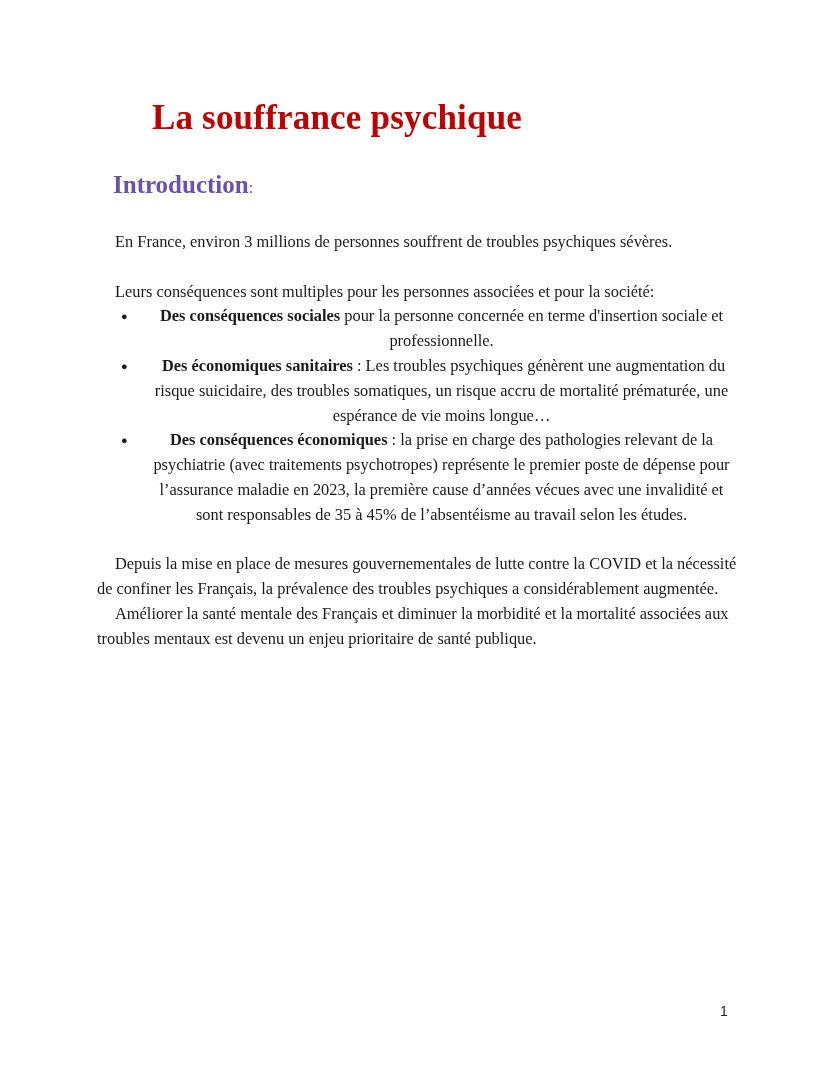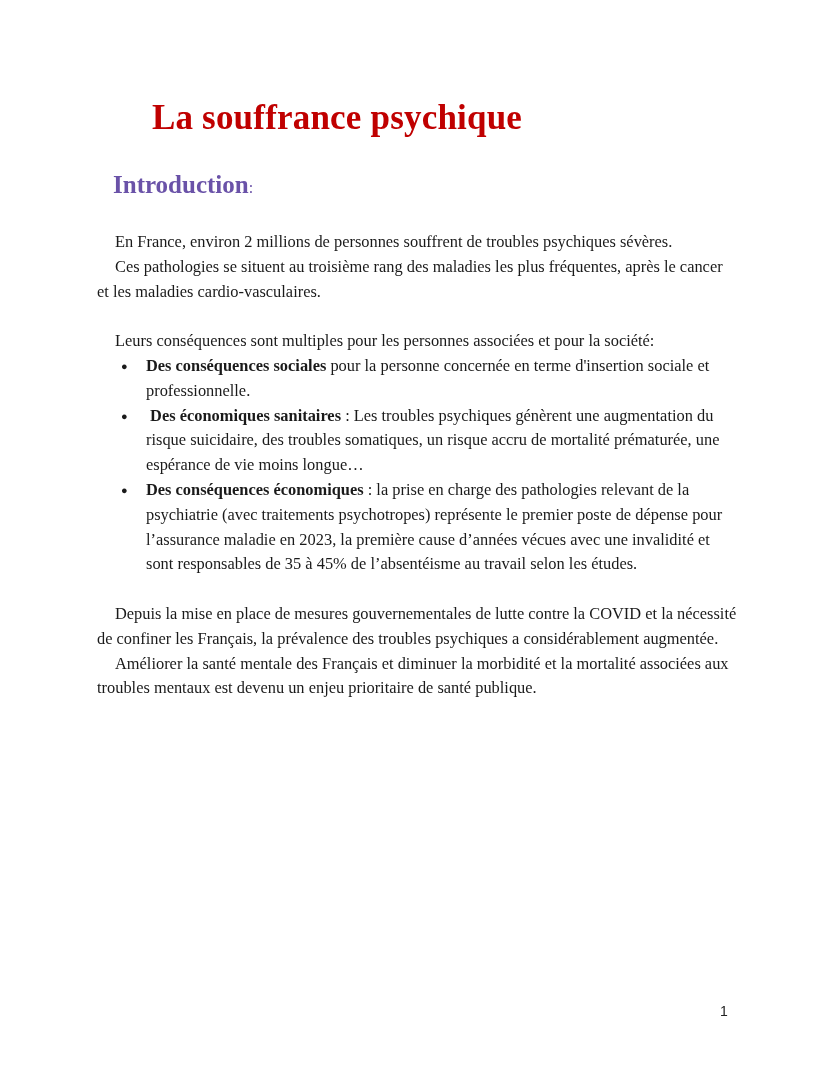--- a/index.html
+++ b/index.html
@@ -6,37 +6,36 @@
   body { width: 828px; height: 1071px; position: relative; overflow: hidden;
          font-family: "Liberation Serif", "DejaVu Serif", serif; color: #1a1a1a; }
   .page { position: absolute; left: 0; top: 0; width: 828px; height: 1071px; }
   .title { position: absolute; top: 98px; left: 0; width: 674px; text-align: center;
            font-size: 35px; font-weight: bold; color: #c00000; letter-spacing: 0.2px; }
   .h2 { position: absolute; top: 171px; left: 113px; font-size: 25px; font-weight: bold; color: #6a52a8; }
   .h2 .colon { font-size: 16px; font-weight: normal; }
   .body { position: absolute; left: 97px; top: 230px; width: 640px; font-size: 16.4px; line-height: 24.8px; }
   .para { margin: 0; text-indent: 18px; }
   .gap { height: 24.8px; }
-  ul.bullets { margin: 0; padding-left: 49px; list-style: none; }
+  ul.bullets { margin: 0; padding-left: 49px; list-style: none; text-align: center; }
   ul.bullets li { position: relative; }
   ul.bullets li::before { content: "\25CF"; position: absolute; left: -25px; top: 0; font-size: 11px; }
   b { font-weight: bold; }
   .pagenum { position: absolute; left: 720px; top: 1003px; font-family: "Liberation Sans", sans-serif; font-size: 14px; color: #222; }
 </style>
 </head>
 <body>
 
 <div class="page">
   <div class="title">La souffrance psychique</div>
 
   <div class="h2"><span>Introduction</span><span class="colon">:</span></div>
 
   <div class="body">
-    <p class="para">En France, environ 2 millions de personnes souffrent de troubles psychiques sévères.</p>
-    <p class="para">Ces pathologies se situent au troisième rang des maladies les plus fréquentes, après le cancer et les maladies cardio-vasculaires.</p>
+    <p class="para">En France, environ 3 millions de personnes souffrent de troubles psychiques sévères.</p>
     <div class="gap"></div>
     <p class="para">Leurs conséquences sont multiples pour les personnes associées et pour la société:</p>
     <ul class="bullets">
       <li><b>Des conséquences sociales</b><span> pour la personne concernée en terme d'insertion sociale et professionnelle.</span></li>
       <li>&nbsp;<b>Des économiques sanitaires</b><span> : Les troubles psychiques génèrent une augmentation du risque suicidaire, des troubles somatiques, un risque accru de mortalité prématurée, une espérance de vie moins longue…</span></li>
       <li><b>Des conséquences économiques</b><span> : la prise en charge des pathologies relevant de la psychiatrie (avec traitements psychotropes) représente le premier poste de dépense pour l’assurance maladie en 2023, la première cause d’années vécues avec une invalidité et sont responsables de 35 à 45% de l’absentéisme au travail selon les études.</span></li>
     </ul>
     <div class="gap"></div>
     <p class="para">Depuis la mise en place de mesures gouvernementales de lutte contre la COVID et la nécessité de confiner les Français, la prévalence des troubles psychiques a considérablement augmentée.</p>
     <p class="para">Améliorer la santé mentale des Français et diminuer la morbidité et la mortalité associées aux troubles mentaux est devenu un enjeu prioritaire de santé publique.</p>

